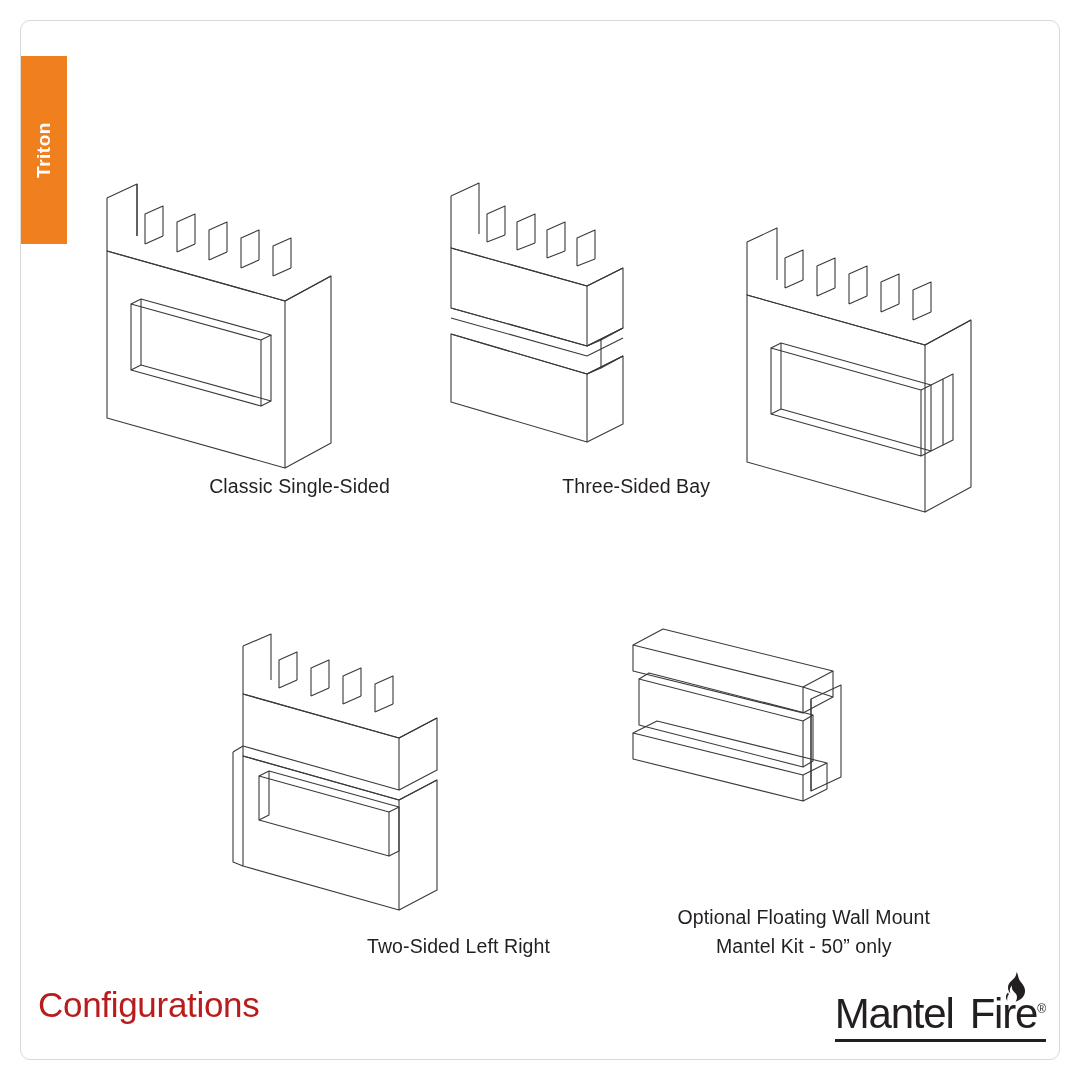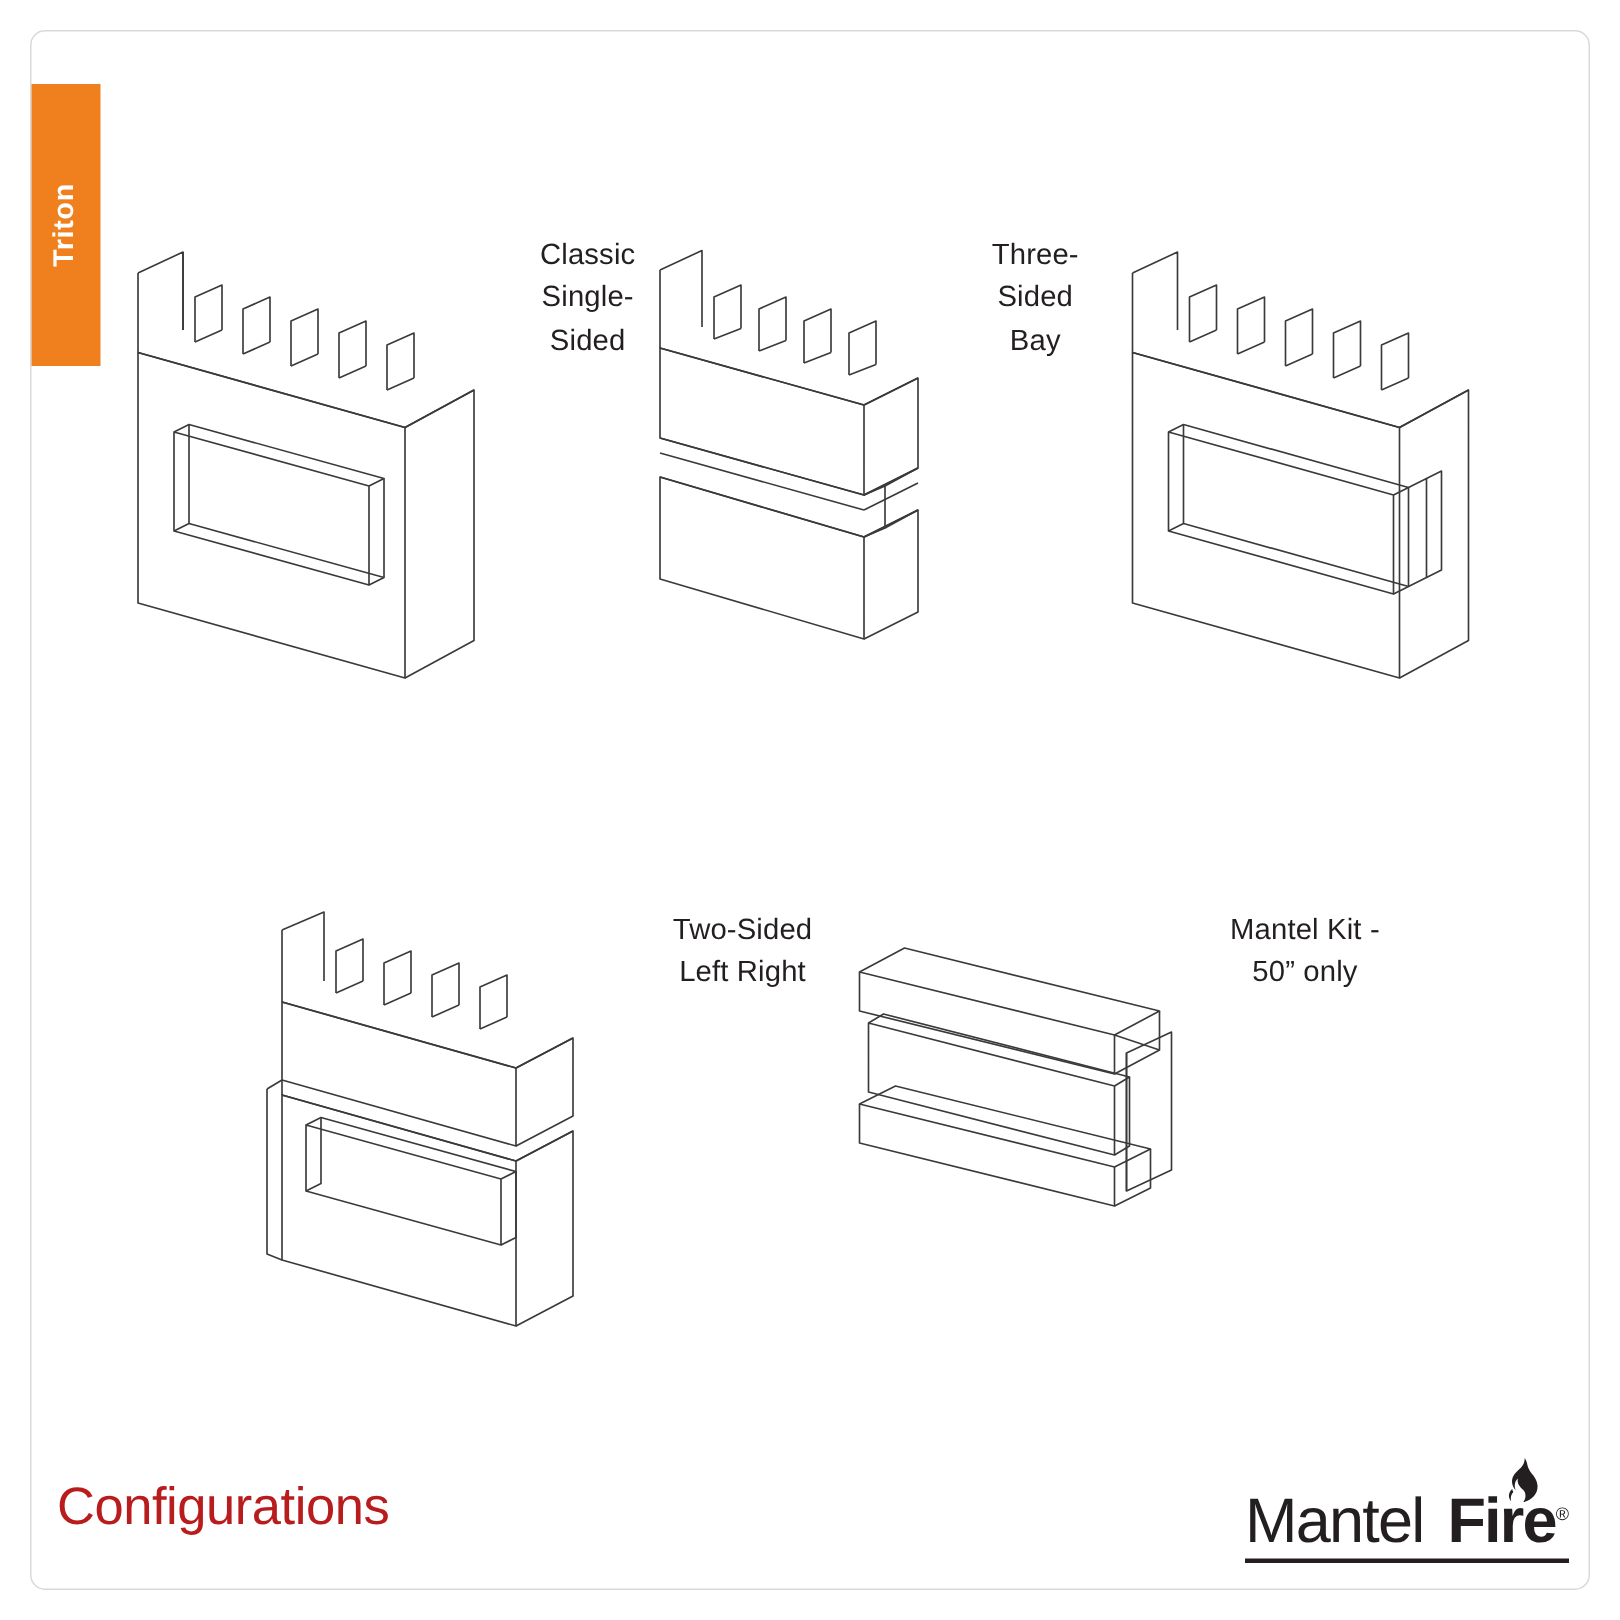--- a/index.html
+++ b/index.html
@@ -47,22 +47,22 @@
   .row {
     position: absolute;
     display: flex;
   }
   #row1 { left: 70px; top: 140px; width: 960px; height: 360px; }
   #row2 { left: 170px; top: 590px; width: 760px; height: 370px; }
 
   .cell {
     flex: 1 1 0;
     display: flex;
-    flex-direction: row;
-    align-items: flex-start;
+    flex-direction: column;
+    align-items: flex-end;
     justify-content: flex-end;
   }
   .art {
     width: 100%;
     height: 300px;
     display: flex;
     align-items: center;
     justify-content: center;
   }
   .art svg { display: block; overflow: visible; }
@@ -91,21 +91,21 @@
     align-items: flex-end;
     height: 60px;
   }
   #logo .wordmark {
     font-size: 42px;
     color: #231f20;
     letter-spacing: -1.2px;
     line-height: 1;
     position: relative;
   }
-  #logo .wordmark .bold { font-weight: bold; padding-left: 16px; }
+  #logo .wordmark .bold { font-weight: normal; padding-left: 16px; }
   #logo .reg {
     font-size: 12px;
     vertical-align: super;
     letter-spacing: 0;
   }
   #logo .flame {
     position: absolute;
     right: 18px;
     top: -26px;
   }
@@ -301,20 +301,21 @@
           <path d="M18 146 L42 134 L212 176 L188 188 Z"></path>
           <path d="M18 146 L18 172 L188 214 L188 188"></path>
           <path d="M212 176 L212 202 L188 214"></path>
 
           <path d="M188 100 L218 110"></path>
           <path d="M196 112 L226 98 L226 190 L196 204 Z"></path>
           <path d="M196 112 L196 204"></path>
         </svg>
       </div>
       <div class="caption">
+        <span>Optional Floating Wall Mount</span>
         <span class="line2">Mantel Kit - 50” only</span>
       </div>
     </div>
 
   </div>
 
   <div id="footer-title">Configurations</div>
 
   <div id="logo">
     <div class="wordmark">

